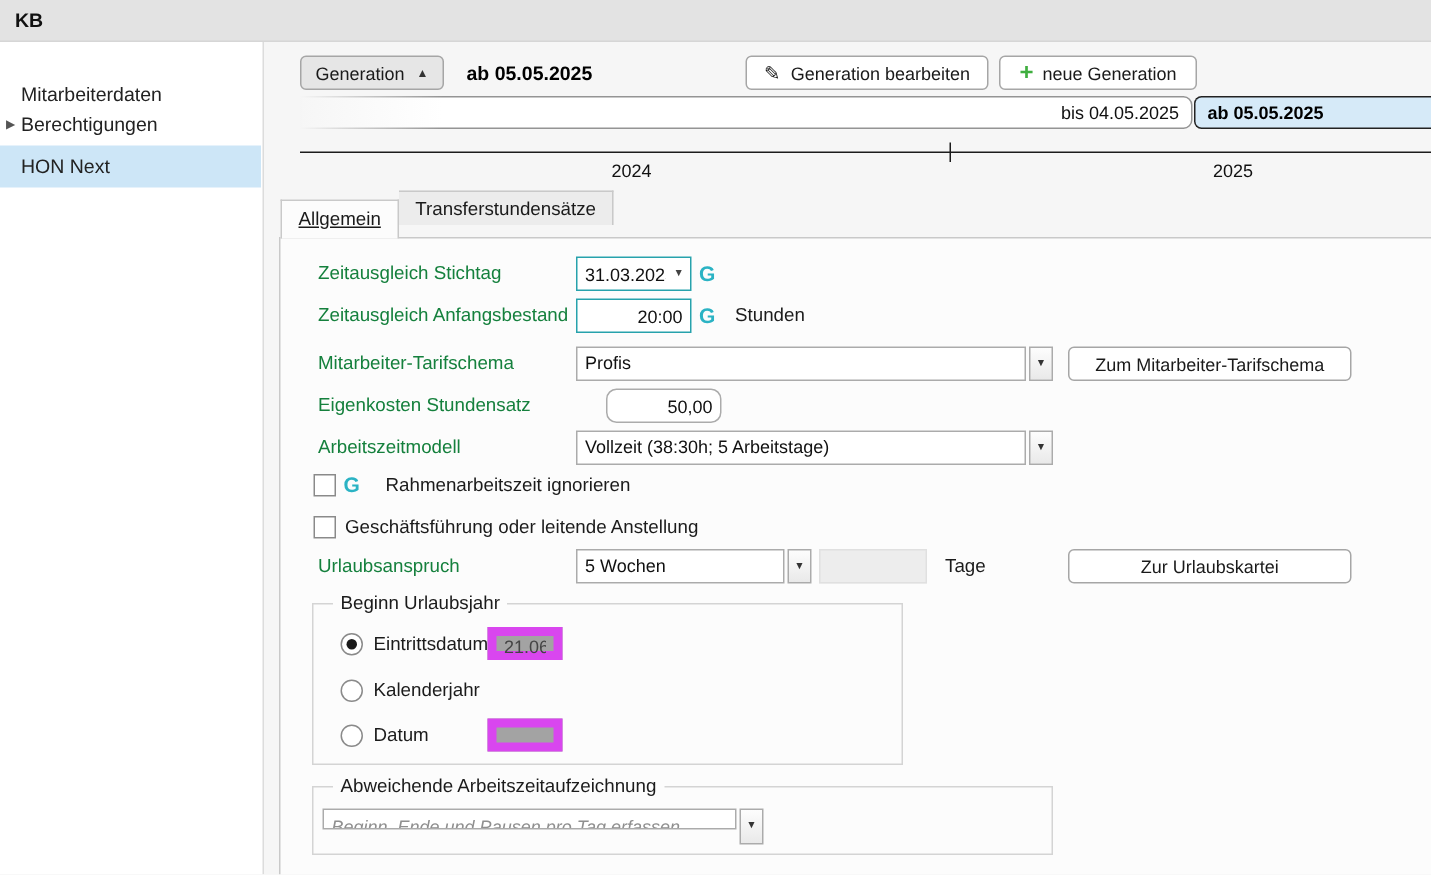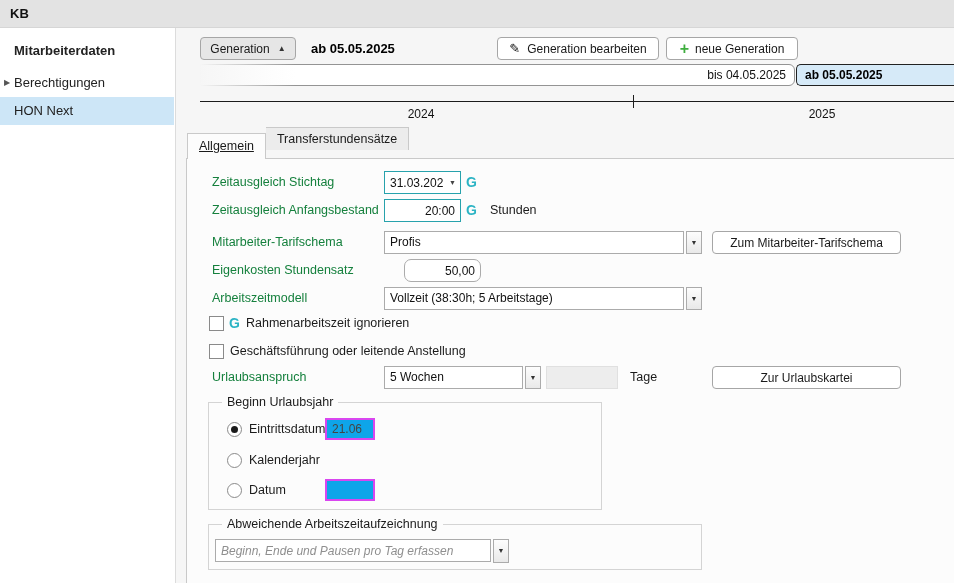--- a/index.html
+++ b/index.html
@@ -63,35 +63,35 @@
   .checkbox { width:15px; height:15px; background:#fff; border:1px solid #8a8a8a; cursor:pointer; }
   .cb-row .g-inline { font-size:14px; font-weight:bold; color:#2bb3c4; margin-left:5px; width:14px; }
   .cb-row .cb-label { font-size:12.5px; color:#1b1b1b; margin-left:6px; }
 
   .fieldset { position:absolute; border:1px solid #d4d4d4; background:transparent; }
   .fieldset .legend { position:absolute; top:-9px; left:13px; background:#fcfcfc; padding:0 5px; font-size:12.5px; color:#1b1b1b; line-height:17px; }
   .opt-row { position:absolute; left:18px; display:flex; align-items:center; height:24px; }
   .radio { width:15px; height:15px; border:1px solid #8a8a8a; border-radius:50%; background:#fff; position:relative; cursor:pointer; }
   .radio.on::after { content:""; position:absolute; left:3px; top:3px; width:7px; height:7px; border-radius:50%; background:#1a1a1a; }
   .opt-label { margin-left:7px; font-size:12.5px; color:#1b1b1b; }
-  .opt-input { position:absolute; height:22px; background:#0ea5e9; border:2px solid #d946ef; }
+  .opt-input { position:absolute; height:22px; background:#a3a3a3; border:6px solid #d946ef; }
   .opt-input input { color:#444; }
   .placeholder-combo { font-style:italic; color:#8f8f8f; }
 </style>
 </head>
 <body>
 
 <div class="screen">
 
   <div class="topbar">
     <div class="title">KB</div>
   </div>
 
   <div class="sidebar">
-    <div class="side-item" style="top:10px;font-weight:bold;">
+    <div class="side-item" style="top:22px;">
       <span>Mitarbeiterdaten</span>
     </div>
     <div class="side-item with-arrow" style="top:42px;">
       <span class="tri">▶</span>
       <span>Berechtigungen</span>
     </div>
     <div class="side-item sel" style="top:69px;">
       <span>HON Next</span>
     </div>
   </div>
@@ -158,21 +158,21 @@
 
   <div class="flabel" style="top:287px;">Arbeitszeitmodell</div>
   <div class="combo-field" style="left:384px; top:287px; width:300px;">
     <span>Vollzeit (38:30h; 5 Arbeitstage)</span>
   </div>
   <div class="combo-btn" style="left:686px; top:287px;">▼</div>
 
   <div class="cb-row" style="left:209px; top:315px;">
     <span class="checkbox"></span>
     <span class="g-inline">G</span>
-    <span class="cb-label" style="margin-left:3px;">Rahmenarbeitszeit ignorieren</span>
+    <span class="cb-label" style="margin-left:14px;">Rahmenarbeitszeit ignorieren</span>
   </div>
   <div class="cb-row" style="left:209px; top:343px;">
     <span class="checkbox"></span>
     <span class="cb-label">Geschäftsführung oder leitende Anstellung</span>
   </div>
 
   <div class="flabel" style="top:366px;">Urlaubsanspruch</div>
   <div class="combo-field" style="left:384px; top:366px; width:139px;">
     <span>5 Wochen</span>
   </div>
@@ -200,19 +200,19 @@
       <span class="radio"></span>
       <span class="opt-label">Datum</span>
     </div>
     <div class="opt-input" style="left:116px; top:76px; width:50px;">
       <input class="val" value="" style="">
     </div>
   </div>
 
   <div class="fieldset" style="left:208px; top:524px; width:494px; height:46px;">
     <div class="legend">Abweichende Arbeitszeitaufzeichnung</div>
-    <div class="combo-field placeholder-combo" style="left:6px; top:14px; width:276px; height:23px; line-height:22px;">
+    <div class="combo-field placeholder-combo" style="left:6px; top:14px; width:276px; height:14px; line-height:22px;">
       <span>Beginn, Ende und Pausen pro Tag erfassen</span>
     </div>
     <div class="combo-btn" style="left:284px; top:14px; height:24px; line-height:22px;">▼</div>
   </div>
 
 </div>
 
 </body></html>

